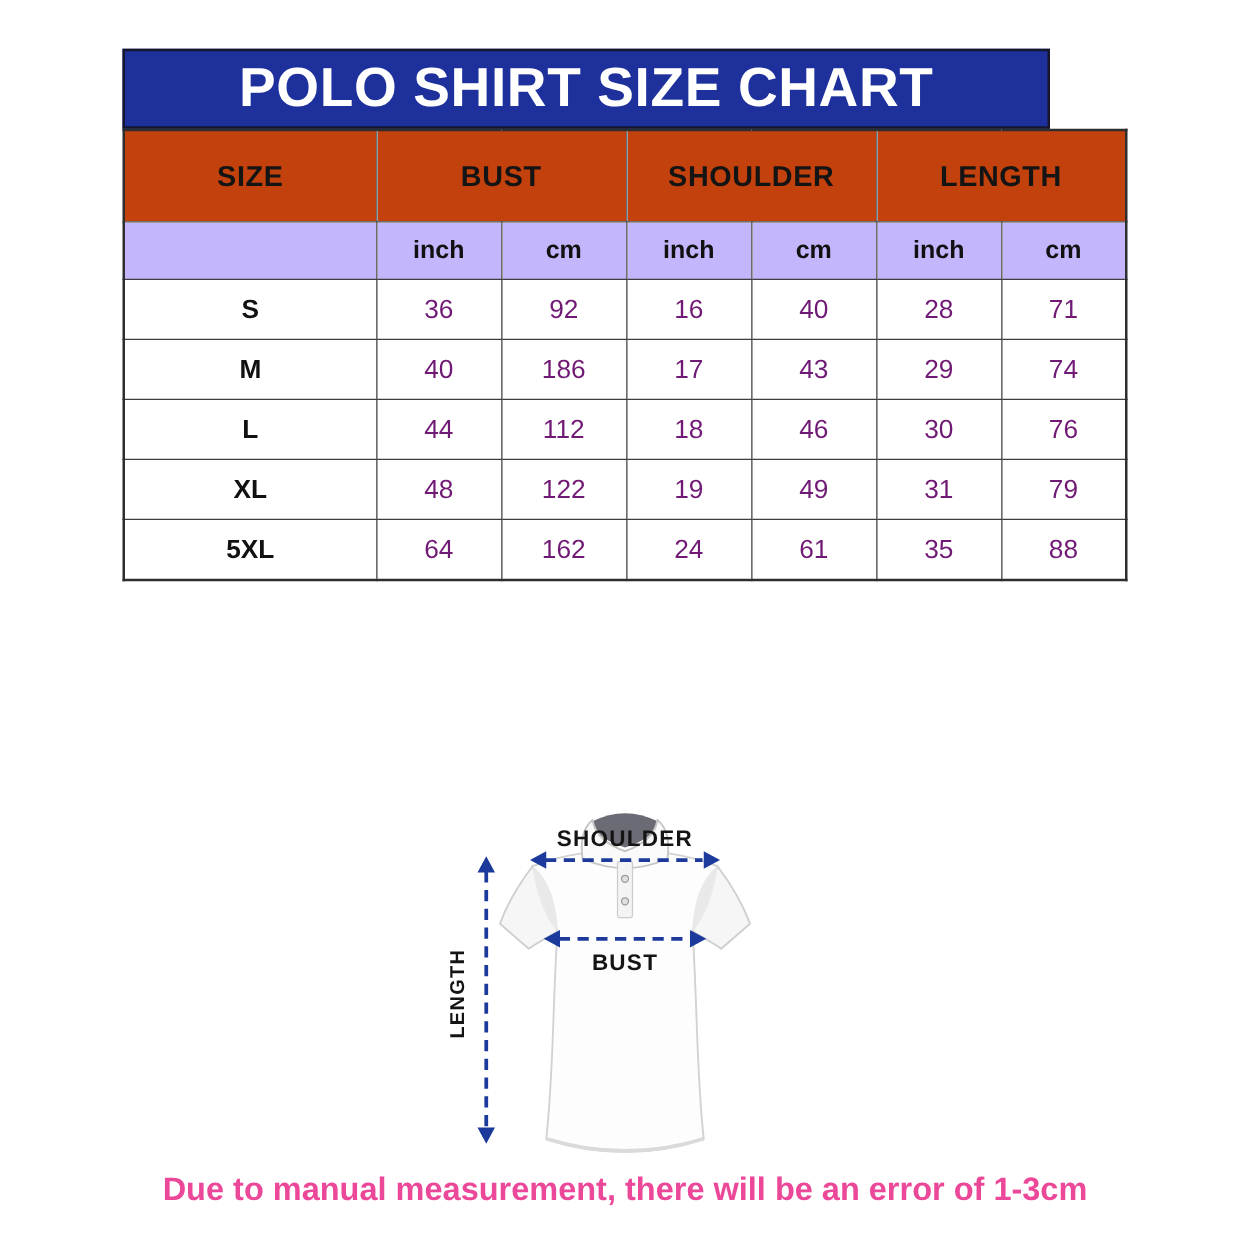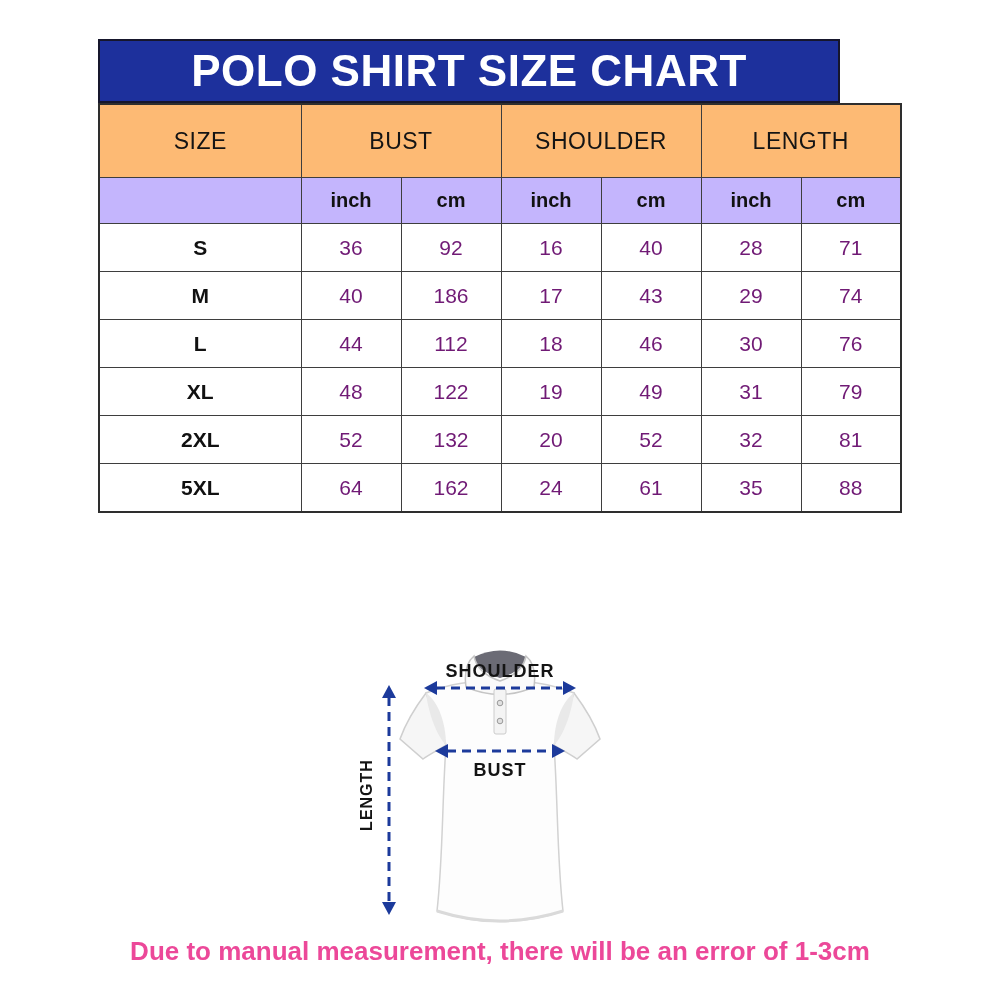--- a/index.html
+++ b/index.html
@@ -35,24 +35,24 @@
     border:2px solid #2e2e2e;
   }
   .size-table th, .size-table td {
     border:1px solid #3e3e3e;
     text-align:center;
     vertical-align:middle;
     padding:0;
     overflow:hidden;
   }
   .group-row th {
-    background:#fdba74;
+    background:#c2410c;
     height:72px;
     font-size:23px;
-    font-weight:normal;
+    font-weight:bold;
     letter-spacing:0.5px;
     color:#141414;
     margin-top:12px;
   }
   .unit-row td {
     height:45px;
     font-size:20px;
     font-weight:bold;
     background:#c4b5fd;
   }
@@ -155,29 +155,20 @@
         <tr class="data-row">
           <td class="size-cell">XL</td>
           <td class="num-cell">48</td>
           <td class="num-cell">122</td>
           <td class="num-cell">19</td>
           <td class="num-cell">49</td>
           <td class="num-cell">31</td>
           <td class="num-cell">79</td>
         </tr>
         <tr class="data-row">
-          <td class="size-cell">2XL</td>
-          <td class="num-cell">52</td>
-          <td class="num-cell">132</td>
-          <td class="num-cell">20</td>
-          <td class="num-cell">52</td>
-          <td class="num-cell">32</td>
-          <td class="num-cell">81</td>
-        </tr>
-        <tr class="data-row">
           <td class="size-cell">5XL</td>
           <td class="num-cell">64</td>
           <td class="num-cell">162</td>
           <td class="num-cell">24</td>
           <td class="num-cell">61</td>
           <td class="num-cell">35</td>
           <td class="num-cell">88</td>
         </tr>
       </tbody>
   </table>

